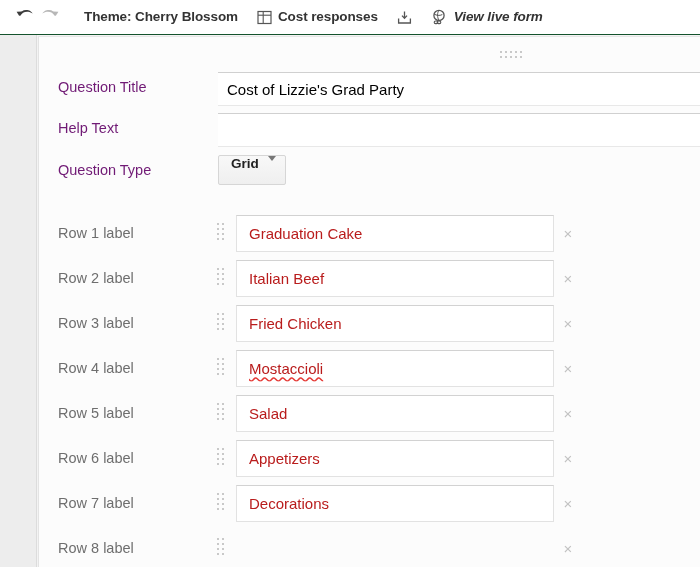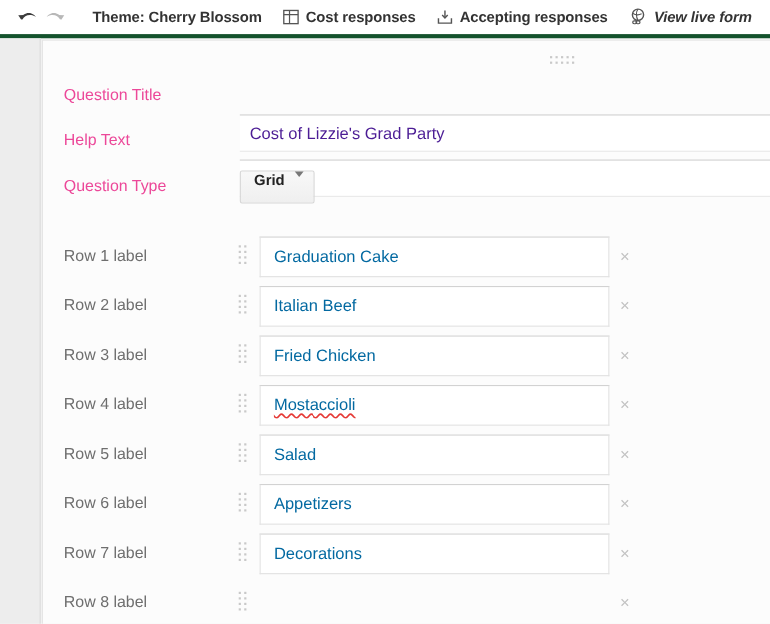--- a/index.html
+++ b/index.html
@@ -8,22 +8,22 @@
     overflow: hidden;
     background: #ffffff;
     font-family: "Liberation Sans", sans-serif;
   }
 
   
   #toolbar {
     position: absolute; top: 0; left: 0;
     width: 700px; height: 35px;
     background: #ffffff;
-    border-bottom: 4px solid #14532d;
-    display: flex; align-items: center;
+    border-bottom: 1px solid #14532d;
+    display: flex; align-items: flex-start;
   }
   .tb-group {
     display: flex; align-items: center;
     padding: 0 11px;
     position: relative;
   }
   .tb-sep {
     width: 1px;
     background: #e0e0e0;
     margin: 6px 0;
@@ -83,37 +83,36 @@
     border-radius: 0;
   }
   .grip-v {
     display: grid;
     grid-template-columns: repeat(2, 5px);
     grid-template-rows: repeat(4, 5px);
     gap: 0px;
   }
   .field-label {
     position: absolute;
-    color: #ec4899;
+    color: #701a75;
     font-size: 14.5px;
     white-space: nowrap;
   }
 
   .text-input {
     position: absolute;
     background: #ffffff;
     border: 1px solid #dedede;
     border-top-color: #d0d0d0;
-    color: #4c1d95;
+    color: #000000;
     font-size: 15px;
     font-family: "Liberation Sans", sans-serif;
     padding: 0 9px;
     display: flex; align-items: center;
     outline: none;
-    margin-top: 32px;
   }
   .text-input.wide {
     border-left: none;
     border-right: none;
     border-bottom: 1px solid #e8e8e8;
   }
 
   
   #qtype-select {
     position: absolute;
@@ -147,21 +146,21 @@
     position: absolute; left: 217px; top: 11px;
   }
   .row-item .rinput {
     position: absolute; left: 236px; top: 3px;
     width: 318px; height: 37px;
     background: #ffffff;
     border: 1px solid #e2e2e2;
     border-top: 1px solid #d2d2d2;
     display: flex; align-items: center;
     padding: 0 12px;
-    font-size: 15px; color: #0369a1;
+    font-size: 15px; color: #b91c1c;
     cursor: text;
   }
   .row-item .rdel {
     position: absolute; left: 560px; top: 13px;
     width: 16px; height: 16px;
     color: #c2c2c2; font-size: 15px;
     display: flex; align-items: center; justify-content: center;
     cursor: pointer; user-select: none;
   }
   .misspelled {
@@ -210,21 +209,20 @@
   </div>
 
   <div class="tb-sep"></div>
 
   <div class="tb-btn">
     <svg width="15" height="15" viewBox="0 0 15 15">
       <path d="M1.6 8.5 V13 H13.4 V8.5" fill="none" stroke="#555" stroke-width="1.3"></path>
       <line x1="7.5" y1="1.5" x2="7.5" y2="7.8" stroke="#555" stroke-width="1.3"></line>
       <path d="M5.0 5.6 L7.5 8.3 L10.0 5.6" fill="none" stroke="#555" stroke-width="1.3"></path>
     </svg>
-    <span class="tb-label" style="font-weight:bold;">Accepting responses</span>
   </div>
 
   <div class="tb-sep"></div>
 
   <div class="tb-btn">
     <svg width="17" height="17" viewBox="0 0 17 17">
       <circle cx="8" cy="6.4" r="5.1" fill="none" stroke="#555" stroke-width="1.3"></circle>
       <path d="M3.1 5.0 C5.5 6.6 8.6 6.9 11.3 5.6 M8 1.3 C6.2 3.4 6.0 8.2 8 11.5" fill="none" stroke="#555" stroke-width="1"></path>
       <rect x="3.2" y="12.0" width="3.6" height="2.6" rx="1.3" fill="none" stroke="#555" stroke-width="1.1"></rect>
       <rect x="6.2" y="12.0" width="3.6" height="2.6" rx="1.3" fill="none" stroke="#555" stroke-width="1.1"></rect>

